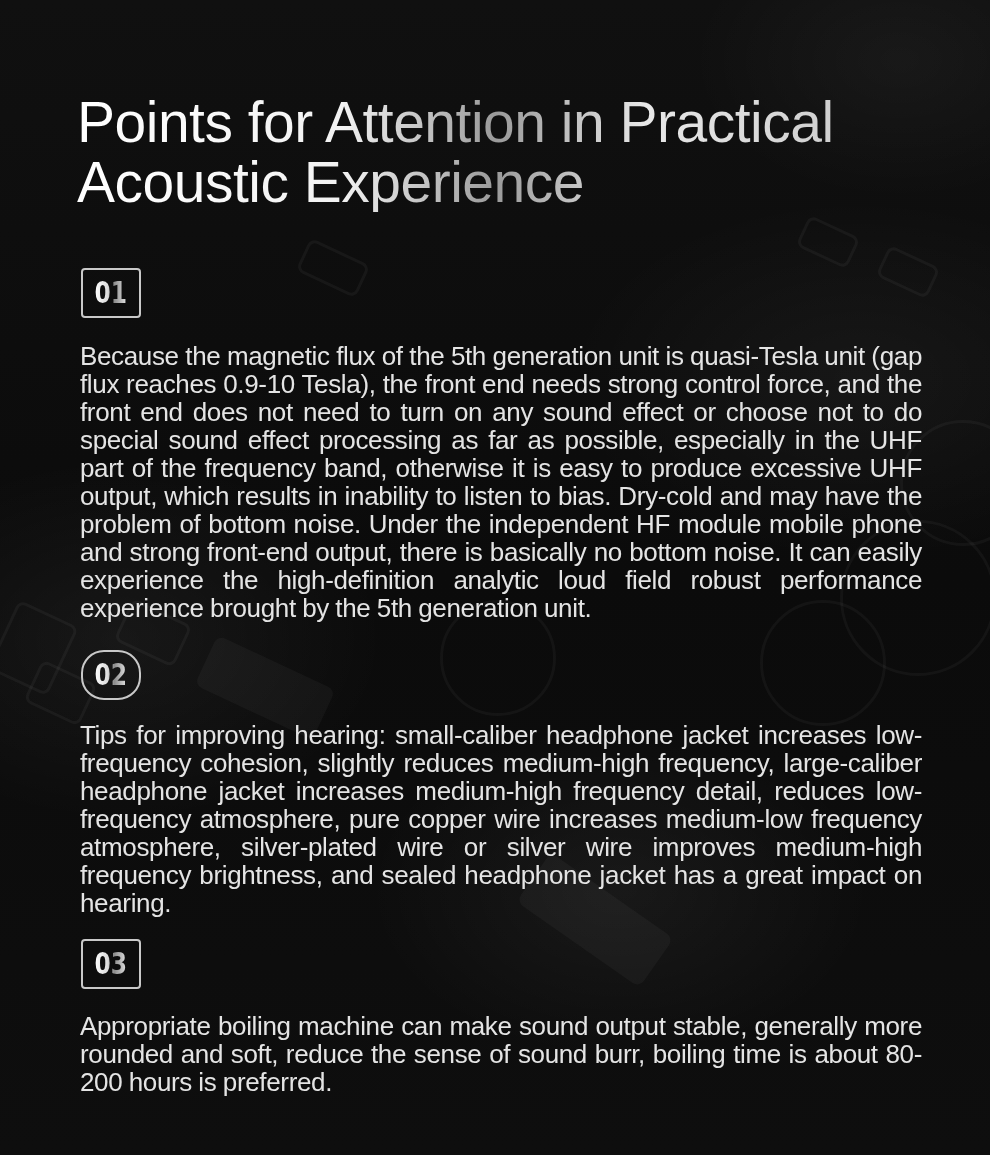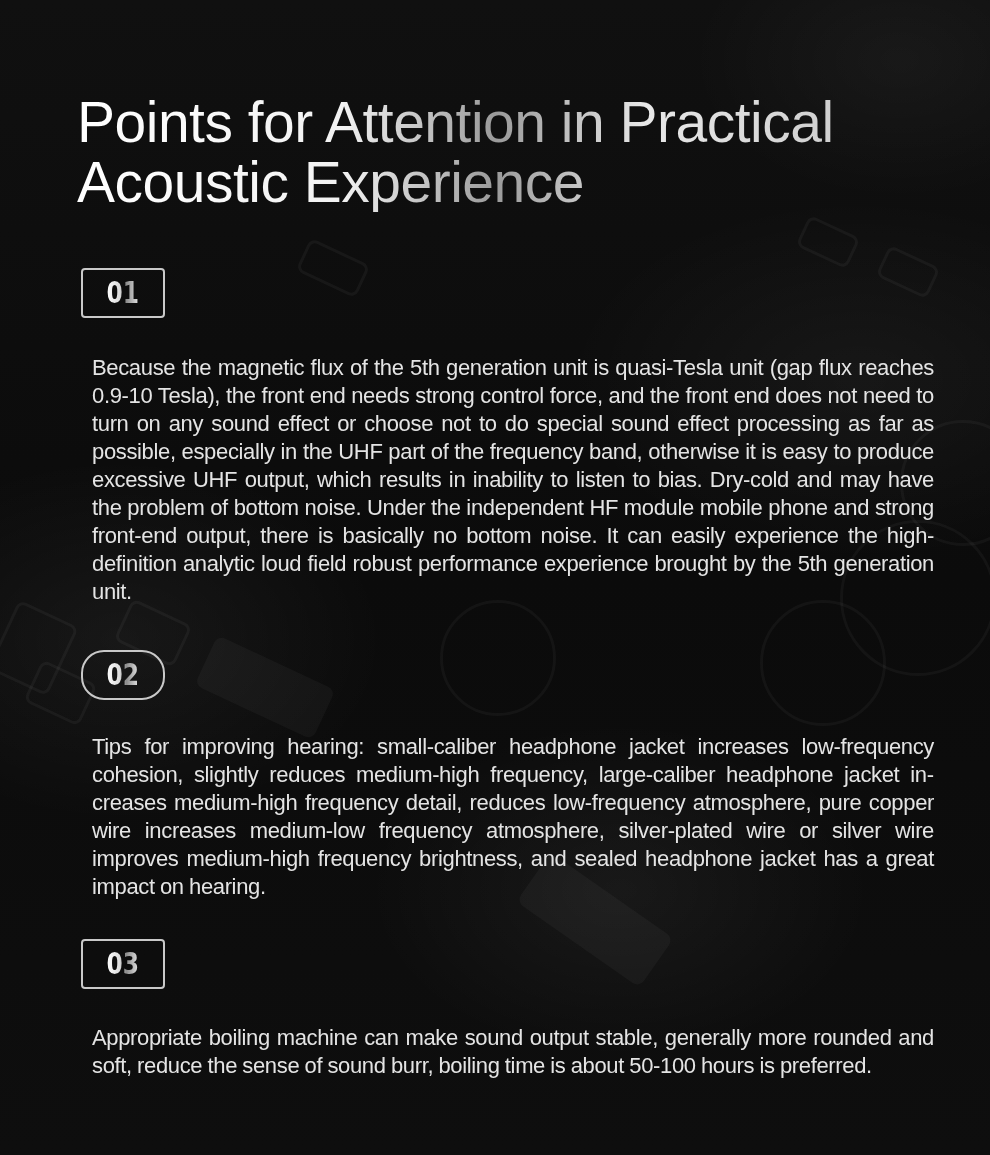--- a/index.html
+++ b/index.html
@@ -57,21 +57,21 @@
     font-weight: normal;
     letter-spacing: -0.5px;
     background: linear-gradient(90deg, #ffffff 0%, #f2f2f2 35%, #9a9a9a 55%, #e8e8e8 75%, #cfcfcf 100%);
     -webkit-background-clip: text;
     background-clip: text;
     color: transparent;
   }
   .badge {
     position: absolute;
     left: 81px;
-    width: 84px;
+    width: 60px;
     height: 50px;
     border: 2px solid #c9c9c9;
     border-radius: 4px;
     box-sizing: border-box;
     display: flex;
     align-items: center;
     justify-content: center;
   }
   .badge span {
     font-family: "DejaVu Sans", sans-serif;
@@ -82,22 +82,22 @@
     background: linear-gradient(90deg, #ffffff 0%, #dcdcdc 40%, #8c8c8c 60%, #e8e8e8 100%);
     -webkit-background-clip: text;
     background-clip: text;
     color: transparent;
     line-height: 1;
   }
   .para {
     position: absolute;
     left: 80px;
     width: 842px;
-    margin: 12px;
-    font-size: 22px;
+    margin: 0;
+    font-size: 26px;
     line-height: 28px;
     text-align: justify;
     color: #e4e4e4;
     letter-spacing: -0.35px;
     word-spacing: -0.5px;
     hyphens: manual;
   }
 </style>
 </head>
 <body>
@@ -126,14 +126,14 @@
   <p class="para" style="top:342px;">Because the magnetic flux of the 5th generation unit is quasi-Tesla unit (gap flux re­aches 0.9-10 Tesla), the front end needs strong control force, and the front end does not need to turn on any sound effect or choose not to do special sound effect proces­sing as far as possible, especially in the UHF part of the frequency band, otherwise it is easy to produce excessive UHF output, which results in inability to listen to bias. Dry-cold and may have the problem of bottom noise. Under the independent HF module mobile phone and strong front-end output, there is basically no bottom noise. It can easily experience the high-definition analytic loud field robust performance experience brought by the 5th generation unit.</p>
 
   <div class="badge" style="top:650px;border-radius:23px;">
     <span>02</span>
   </div>
   <p class="para" style="top:721px;">Tips for improving hearing: small-caliber headphone jacket increases low-frequency cohesion, slightly reduces medium-high frequency, large-caliber headphone jacket in­creases medium-high frequency detail, reduces low-frequency atmosphere, pure copper wire increases medium-low frequency atmosphere, silver-plated wire or silver wire improves medium-high frequency brightness, and sealed headphone jacket has a great impact on hearing.</p>
 
   <div class="badge" style="top:939px;align-items:center;">
     <span>03</span>
   </div>
-  <p class="para" style="top:1012px;">Appropriate boiling machine can make sound output stable, generally more rounded and soft, reduce the sense of sound burr, boiling time is about 50-100 hours is prefer­red.</p>
+  <p class="para" style="top:1012px;">Appropriate boiling machine can make sound output stable, generally more rounded and soft, reduce the sense of sound burr, boiling time is about 80-200 hours is prefer­red.</p>
 </div>
 
 </body></html>

